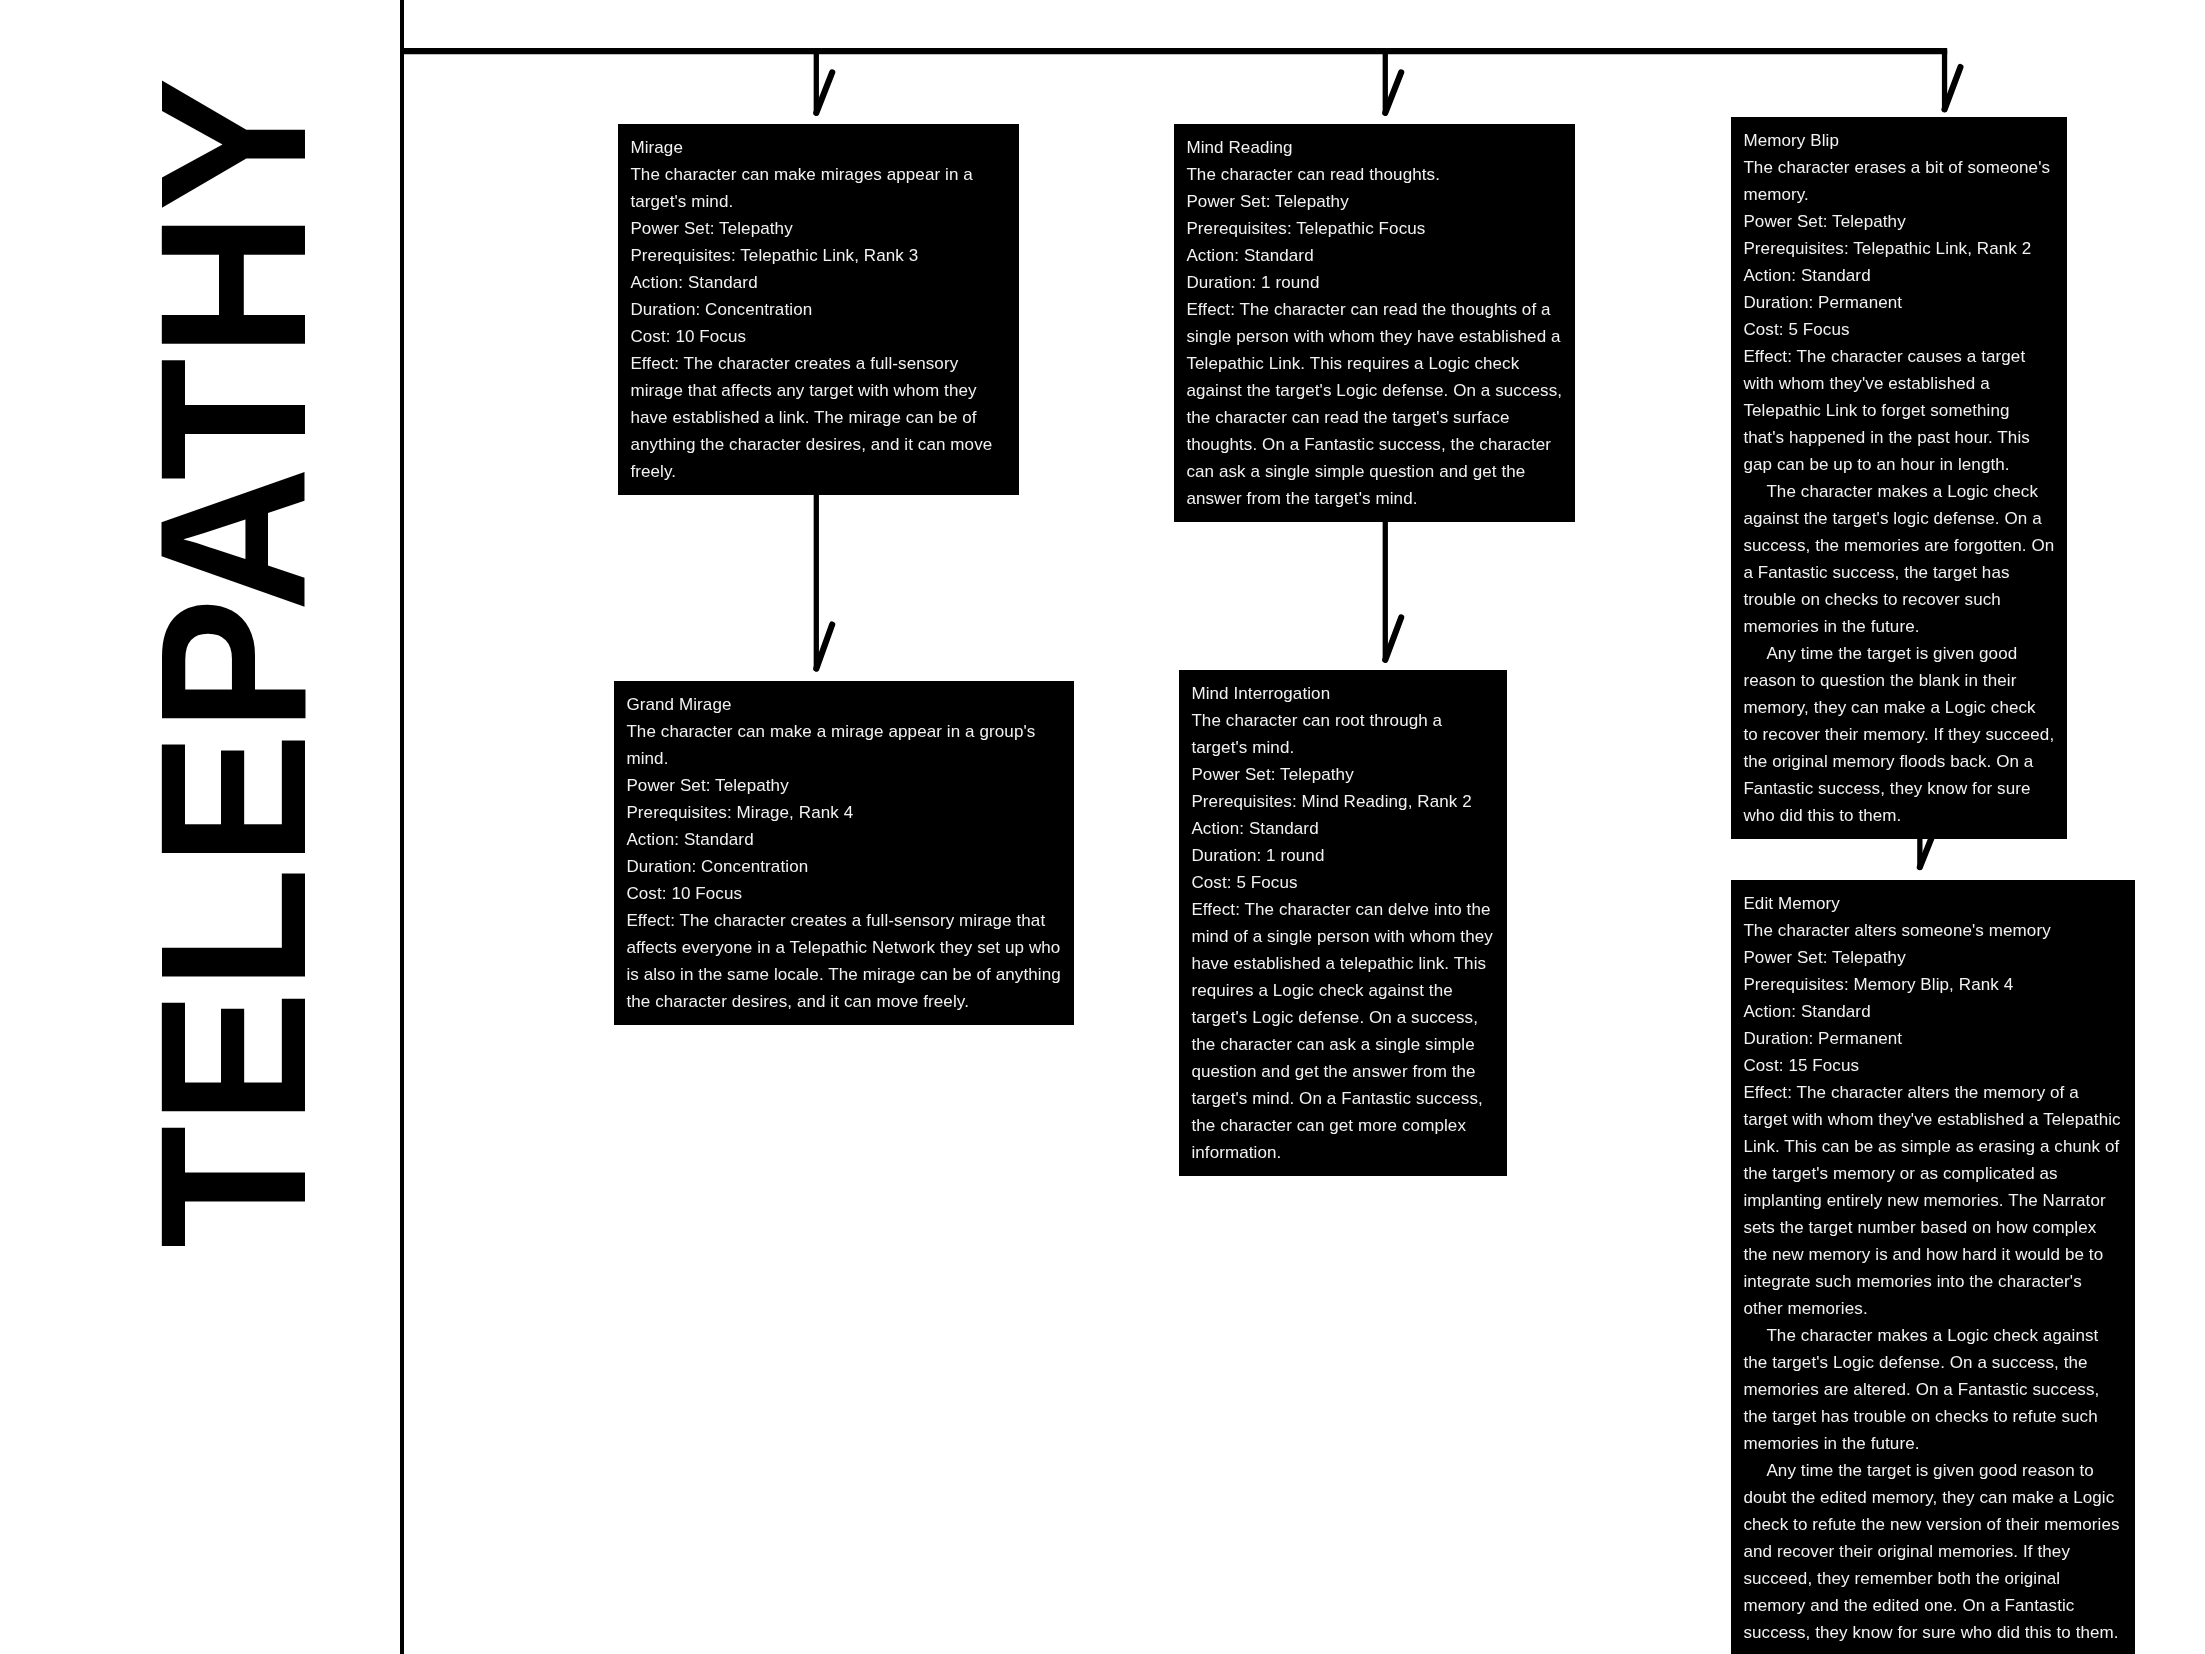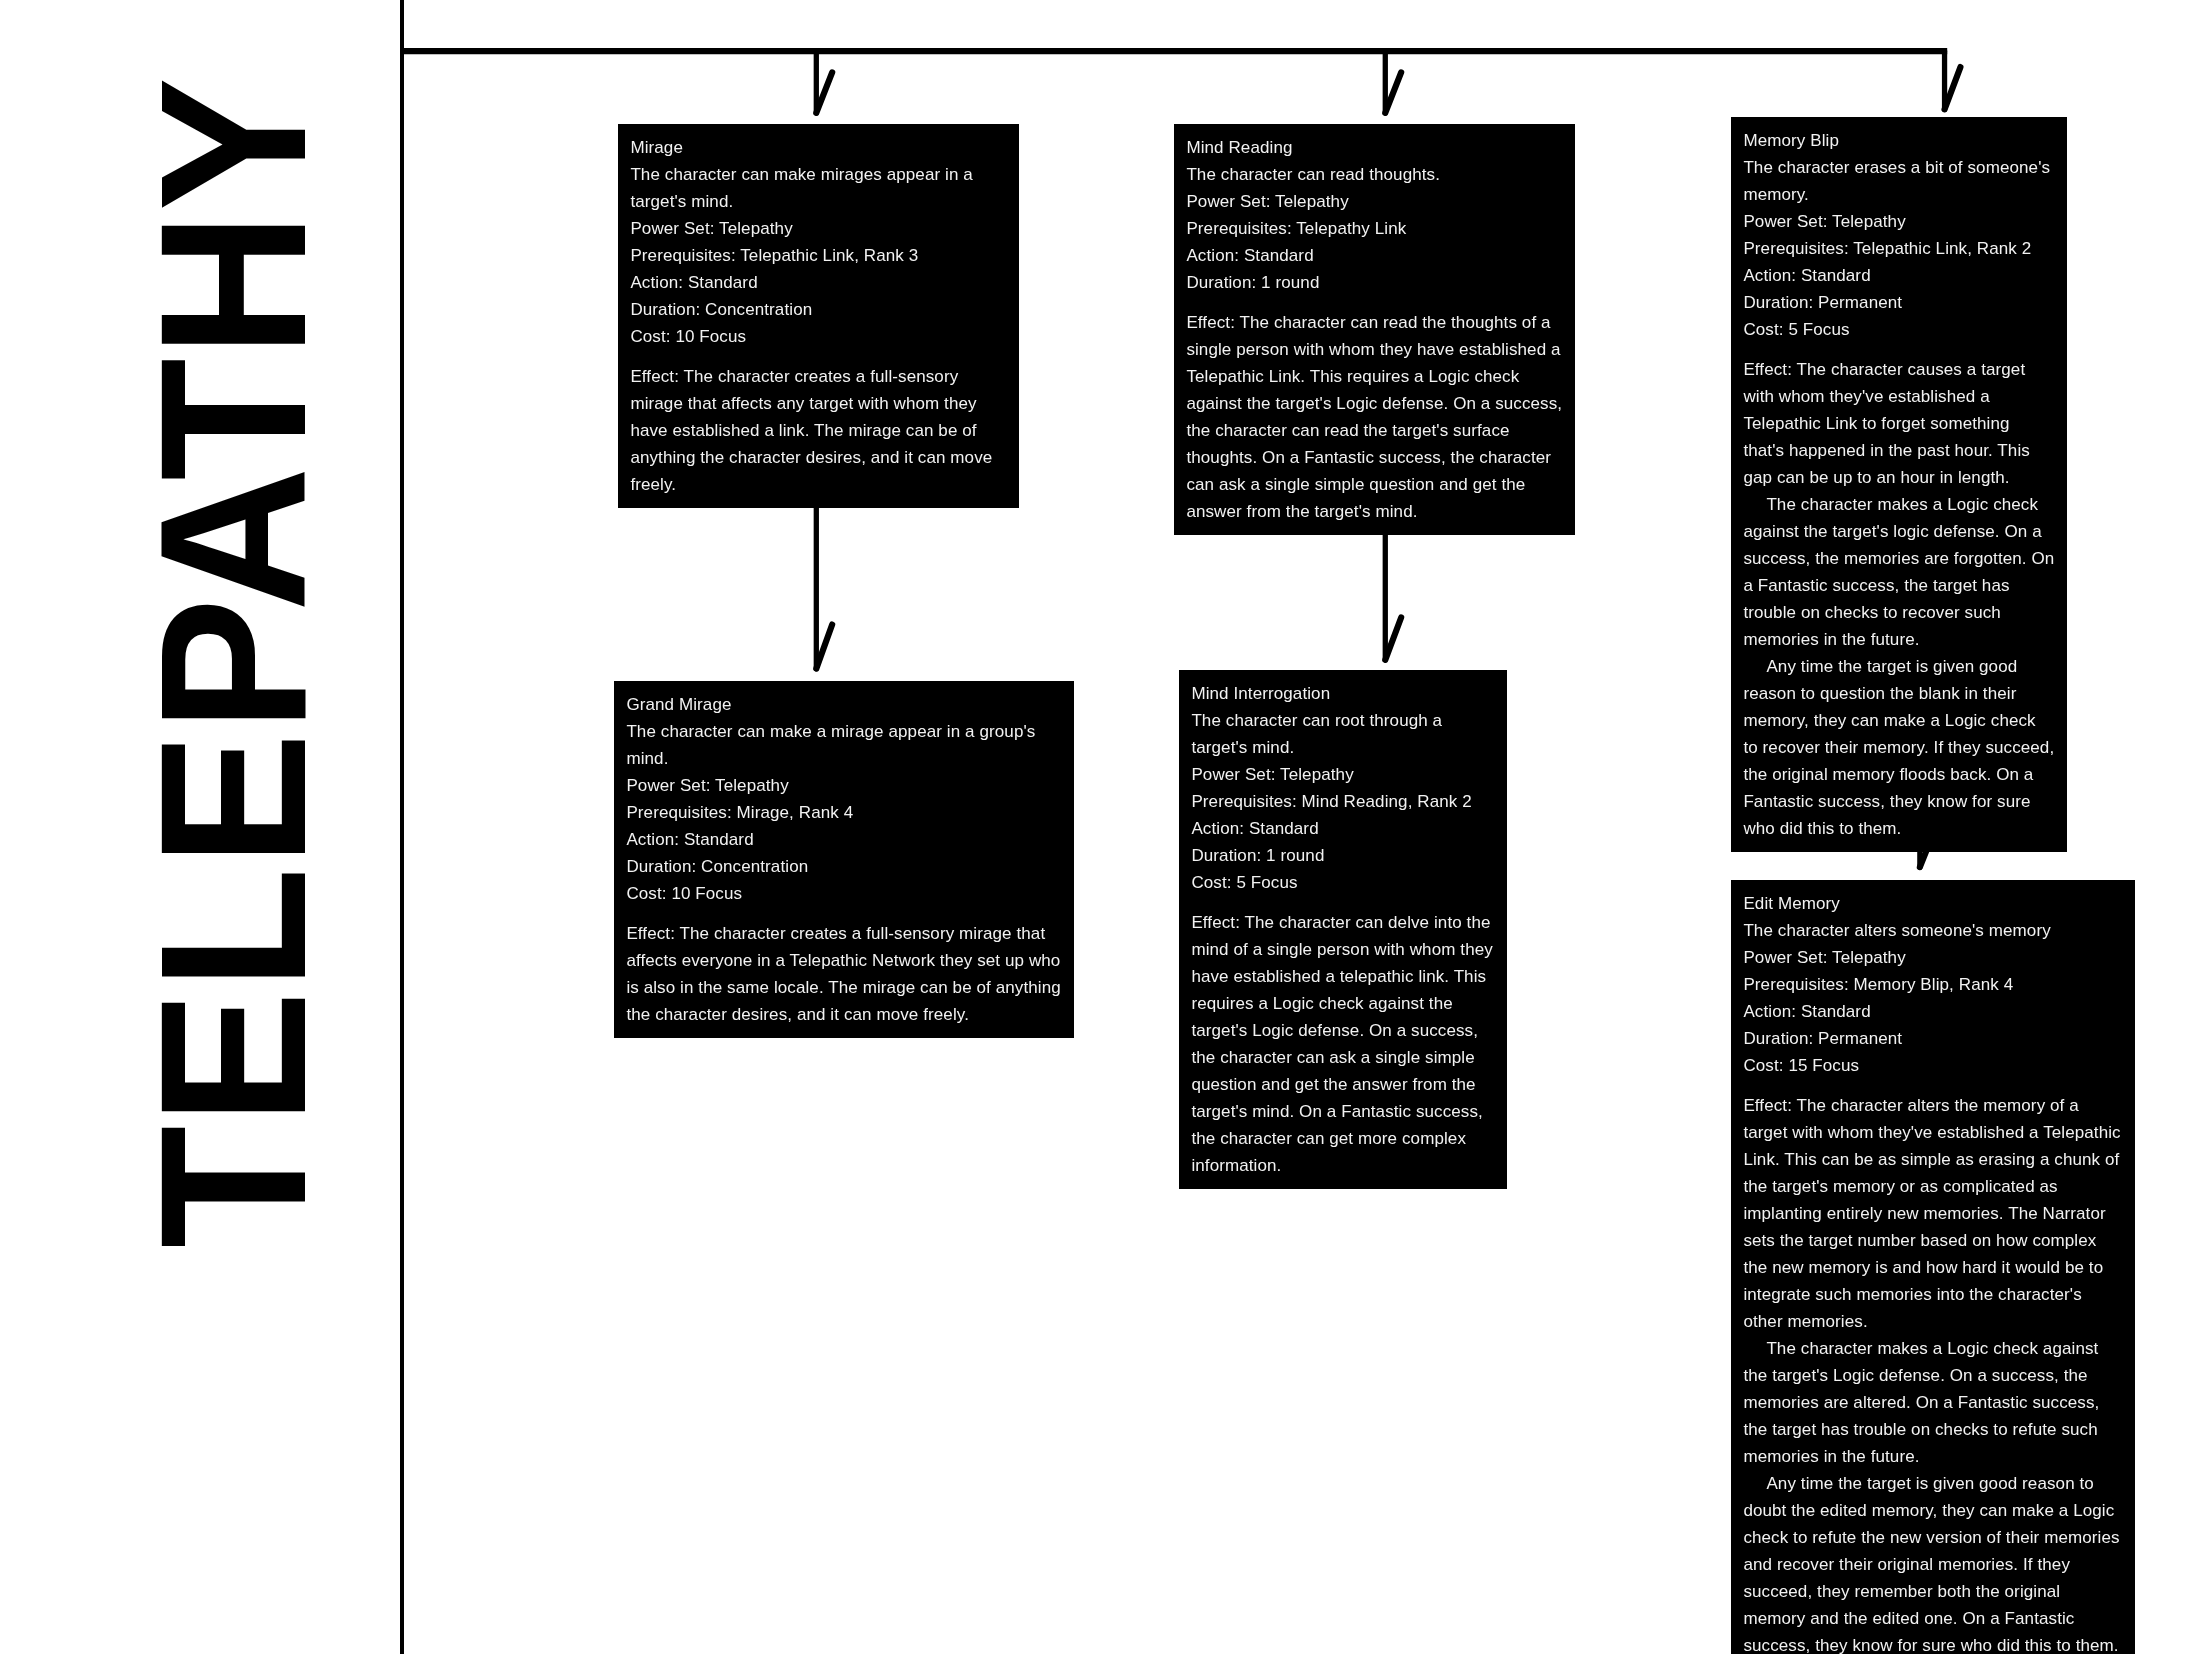--- a/index.html
+++ b/index.html
@@ -78,21 +78,20 @@
   }
   .power-card .card-line {
     display: block;
   }
   .power-card .card-para {
     display: block;
     text-indent: 23px;
   }
   .power-card .card-para.no-indent {
     text-indent: 0;
-    margin-top: 13px;
   }
 
   
   #card-mirage            { left: 618px;  top: 124px;  width: 401px; }
   #card-grand-mirage      { left: 614px;  top: 681px;  width: 460px; }
   #card-mind-reading      { left: 1174px; top: 124px;  width: 401px; }
   #card-mind-interrogation{ left: 1179px; top: 670px;  width: 328px; }
   #card-memory-blip       { left: 1731px; top: 117px;  width: 336px; }
   #card-edit-memory       { left: 1731px; top: 880px;  width: 404px; }
 </style>
@@ -157,21 +156,21 @@
   <span class="card-line">Action: Standard</span>
   <span class="card-line">Duration: Concentration</span>
   <span class="card-line">Cost: 10 Focus</span>
   <span class="card-para no-indent">Effect: The character creates a full-sensory mirage that affects everyone in a Telepathic Network they set up who is also in the same locale. The mirage can be of anything the character desires, and it can move freely.</span>
 </div>
 
 <div class="power-card" id="card-mind-reading">
   <span class="card-title">Mind Reading</span>
   <span class="card-line">The character can read thoughts.</span>
   <span class="card-line">Power Set: Telepathy</span>
-  <span class="card-line">Prerequisites: Telepathy Link</span>
+  <span class="card-line">Prerequisites: Telepathic Focus</span>
   <span class="card-line">Action: Standard</span>
   <span class="card-line">Duration: 1 round</span>
   <span class="card-para no-indent">Effect: The character can read the thoughts of a single person with whom they have established a Telepathic Link. This requires a Logic check against the target's Logic defense. On a success, the character can read the target's surface thoughts. On a Fantastic success, the character can ask a single simple question and get the answer from the target's mind.</span>
 </div>
 
 <div class="power-card" id="card-mind-interrogation">
   <span class="card-title">Mind Interrogation</span>
   <span class="card-line">The character can root through a target's mind.</span>
   <span class="card-line">Power Set: Telepathy</span>
   <span class="card-line">Prerequisites: Mind Reading, Rank 2</span>

